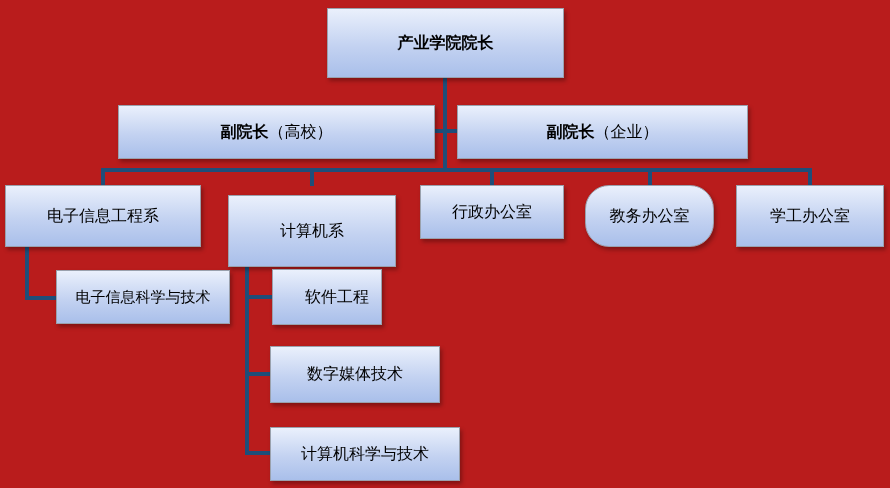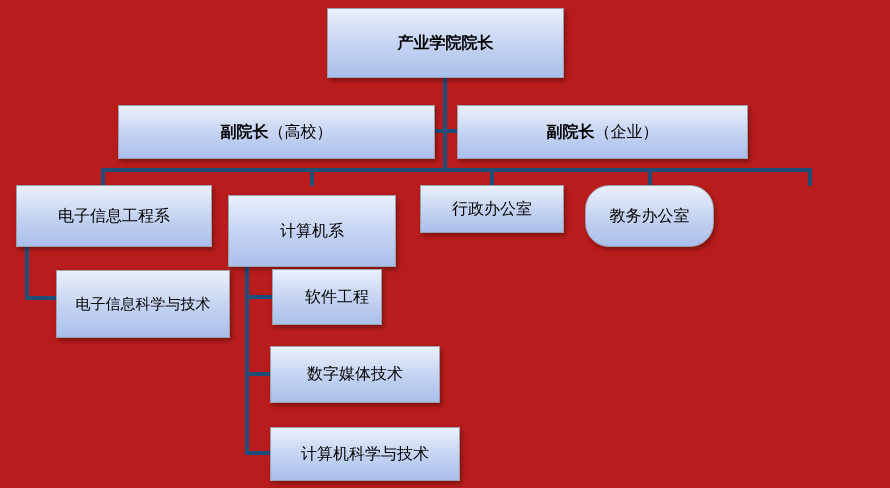--- a/index.html
+++ b/index.html
@@ -27,26 +27,26 @@
   }
   .node .bold { font-weight: bold; }
   .line {
     position: absolute;
     background: var(--connector);
   }
   
   #node-dean            { left:327px; top:8px;   width:237px; height:70px; font-weight:bold; }
   #node-vice-univ       { left:118px; top:105px; width:317px; height:54px; }
   #node-vice-ent        { left:457px; top:105px; width:291px; height:54px; }
-  #node-dept-electronic { left:16px;   top:185px; width:196px; height:62px; }
+  #node-dept-electronic { left:5px;   top:185px; width:196px; height:62px; }
   #node-dept-computer   { left:228px; top:195px; width:168px; height:72px; }
-  #node-office-admin    { left:420px; top:185px; width:144px; height:48px; }
+  #node-office-admin    { left:420px; top:185px; width:144px; height:54px; }
   #node-office-academic { left:585px; top:185px; width:129px; height:62px;border-radius:24px; }
   #node-office-student  { left:736px; top:185px; width:148px; height:62px; }
-  #node-major-eist      { left:56px;  top:270px; width:174px; height:68px; font-size:15px; }
+  #node-major-eist      { left:56px;  top:270px; width:174px; height:54px; font-size:15px; }
   #node-major-software  { left:272px; top:269px; width:110px; height:56px;padding-left:20px; }
   #node-major-digital   { left:270px; top:346px; width:170px; height:57px; }
   #node-major-cs        { left:270px; top:427px; width:190px; height:54px; }
   
   #line-trunk           { left:443px; top:77px;  width:4px;   height:95px; }
   #line-vice-branch     { left:434px; top:129px; width:23px;  height:4px; }
   #line-bus             { left:101px; top:168px; width:711px; height:4px; }
   #line-drop-electronic { left:101px; top:168px; width:4px;   height:18px; }
   #line-drop-computer   { left:310px; top:168px; width:4px;   height:18px; }
   #line-drop-admin      { left:490px; top:168px; width:4px;   height:18px; }
@@ -102,20 +102,23 @@
   </div>
 
   <div class="node" id="node-office-admin">
     <span>行政办公室</span>
   </div>
 
   <div class="node" id="node-office-academic">
     <span>教务办公室</span>
   </div>
 
+  <div class="node" id="node-office-student">
+    <span>学工办公室</span>
+  </div>
 
   <div class="node" id="node-major-eist">
     <span>电子信息科学与技术</span>
   </div>
 
   <div class="node" id="node-major-software">
     <span>软件工程</span>
   </div>
 
   <div class="node" id="node-major-digital">

